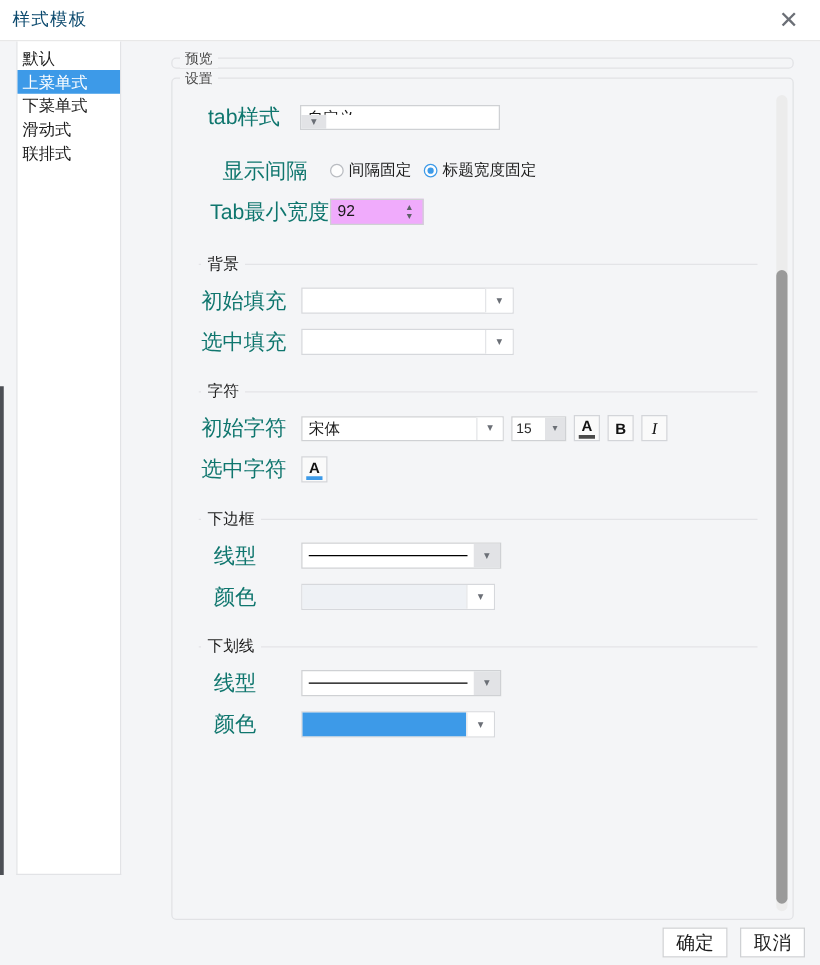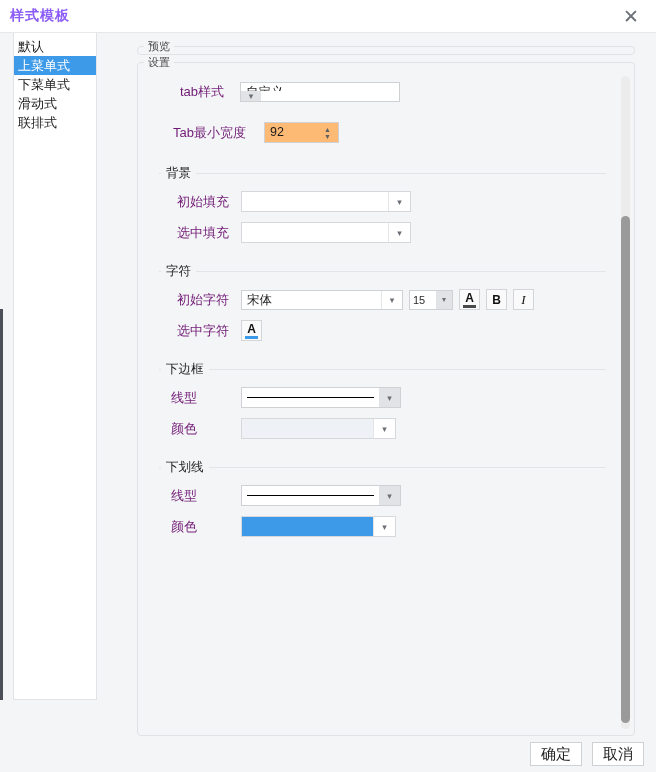--- a/index.html
+++ b/index.html
@@ -29,23 +29,22 @@
     min-height: 32px;
     background: #ffffff;
     border-bottom: 1px solid #e8e8e8;
     display: flex;
     align-items: center;
     padding: 0 0 0 10px;
     position: relative;
   }
   .title-text {
     font-size: 14px;
-    color: #8b5cf6;
+    color: #0c4a6e;
     letter-spacing: 1px;
-    font-weight: bold;
   }
   .close-btn {
     position: absolute;
     right: 8px;
     top: 0;
     width: 34px;
     height: 32px;
     display: flex;
     align-items: center;
     justify-content: center;
@@ -166,22 +165,22 @@
   .settings-inner {
     padding: 8px 26px 6px 8px;
     position: relative;
   }
   .row {
     display: flex;
     align-items: center;
     margin-bottom: 10px;
   }
   .lbl {
-    font-size: 13px;
-    color: #701a75;
+    font-size: 17px;
+    color: #0f766e;
     text-align: right;
     white-space: nowrap;
   }
   .lbl.w70 { width: 70px; min-width: 70px; }
   .lbl.w78 { width: 78px; min-width: 78px; }
 
   
   .combo {
     display: flex;
     height: 20px;
@@ -277,21 +276,21 @@
     color: #1c1c1c;
   }
 
   
   .spinner {
     display: flex;
     width: 75px;
     height: 21px;
     border: 1px solid #cfd1d4;
     box-sizing: border-box;
-    background: #fdba74;
+    background: #f0abfc;
   }
   .spinner .sval {
     flex: 1;
     padding: 0 5px;
     font-size: 12.5px;
     line-height: 19px;
     color: #1a1a1a;
   }
   .spinner .sbtns {
     width: 17px;
@@ -496,20 +495,31 @@
         <div class="settings-inner">
 
           <div class="row" style="margin-top:4px;margin-bottom:20px;">
             <span class="lbl w78">tab样式</span>
             <div class="combo w160" style="margin-left:16px;flex-direction:column;">
               <span class="val">自定义</span>
               <span class="arrow">▾</span>
             </div>
           </div>
 
+          <div class="row">
+            <span class="lbl w78" style="margin-left:22px;">显示间隔</span>
+            <div class="radio-wrap" style="margin-left:18px;">
+              <span class="radio"></span>
+              <span class="radio-label">间隔固定</span>
+            </div>
+            <div class="radio-wrap">
+              <span class="radio checked"></span>
+              <span class="radio-label">标题宽度固定</span>
+            </div>
+          </div>
 
           <div class="row" style="margin-bottom:22px;">
             <span class="lbl w78" style="margin-left:22px;">Tab最小宽度</span>
             <div class="spinner" style="margin-left:18px;">
               <span class="sval">92</span>
               <span class="sbtns">
                 <span>▲</span>
                 <span>▼</span>
               </span>
             </div>

